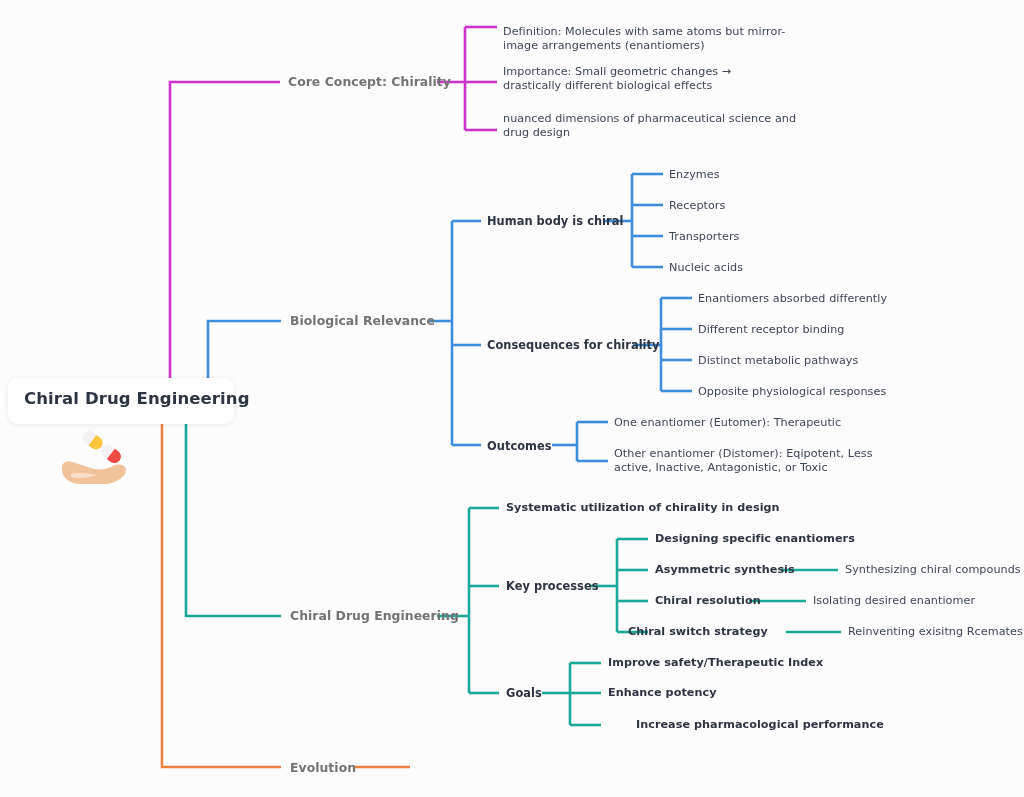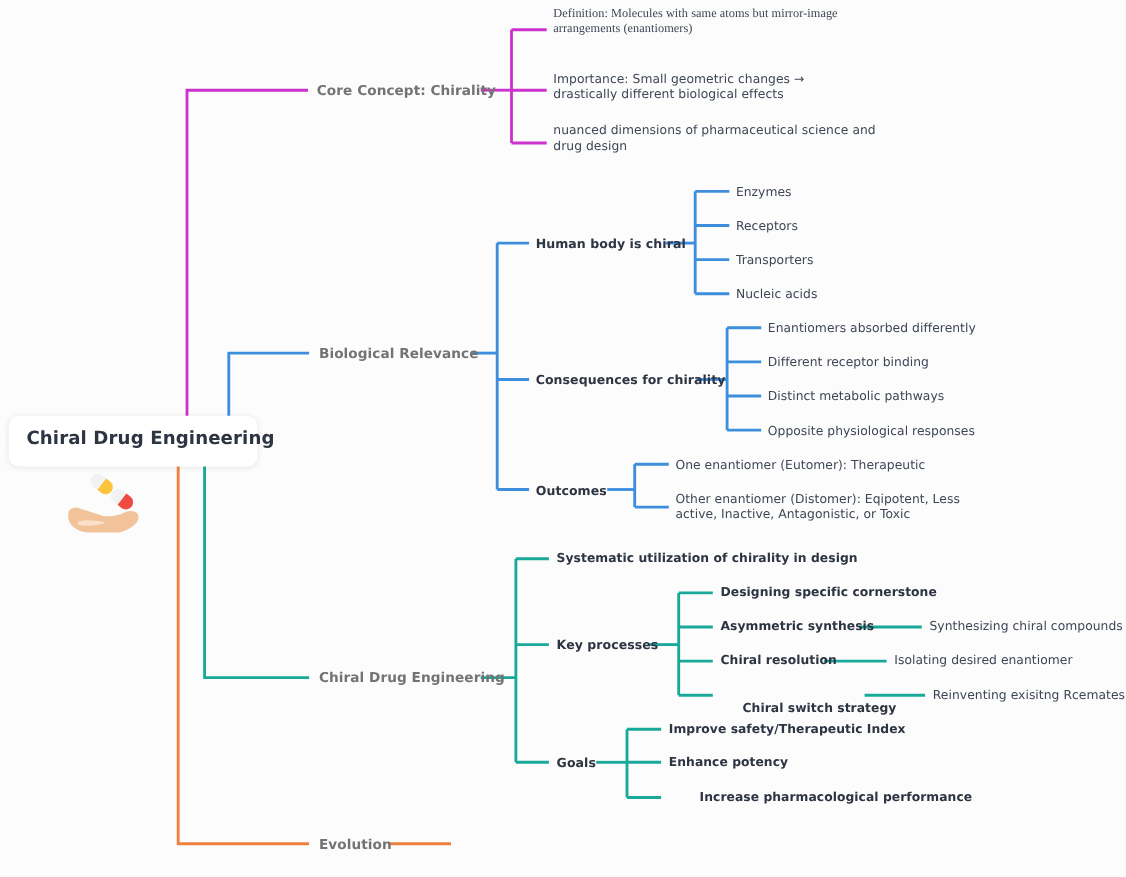--- a/index.html
+++ b/index.html
@@ -132,21 +132,21 @@
       </g>
 
       <path d="M4,45 C4,41 9,38 14,40 L36,47 C43,48 49,47 55,44 C61,41 68,43 68,48
                C68,54 60,60 50,62 L22,62 C12,62 4,55 4,48 Z" fill="#f2c39a"></path>
       <path d="M13,52 C20,50 31,51 38,53 C32,56 20,57 13,55 Z" fill="#fae0c9"></path>
     </svg>
   </div>
 
   <div class="node lv1" style="left:288px;top:74px;">Core Concept: Chirality</div>
 
-  <div class="node wrap lv3" style="left:503px;top:5px;width:300px;font-family:Liberation Serif, serif;">Definition: Molecules with same atoms but mirror-image arrangements (enantiomers)</div>
+  <div class="node wrap lv3" style="left:503px;top:25px;width:300px;">Definition: Molecules with same atoms but mirror-image arrangements (enantiomers)</div>
   <div class="node wrap lv3" style="left:503px;top:65px;width:288px;">Importance: Small geometric changes → drastically different biological effects</div>
   <div class="node wrap lv3" style="left:503px;top:112px;width:300px;">nuanced dimensions of pharmaceutical science and drug design</div>
 
   <div class="node lv1" style="left:290px;top:313px;">Biological Relevance</div>
 
   <div class="node lv2" style="left:487px;top:214px;">Human body is chiral</div>
   <div class="node leaf" style="left:669px;top:168px;">Enzymes</div>
   <div class="node leaf" style="left:669px;top:199px;">Receptors</div>
   <div class="node leaf" style="left:669px;top:230px;">Transporters</div>
   <div class="node leaf" style="left:669px;top:261px;">Nucleic acids</div>
@@ -159,26 +159,26 @@
 
   <div class="node lv2" style="left:487px;top:439px;">Outcomes</div>
   <div class="node leaf" style="left:614px;top:416px;">One enantiomer (Eutomer): Therapeutic</div>
   <div class="node wrap leaf" style="left:614px;top:447px;width:272px;">Other enantiomer (Distomer): Eqipotent, Less active, Inactive, Antagonistic, or Toxic</div>
 
   <div class="node lv1" style="left:290px;top:608px;">Chiral Drug Engineering</div>
 
   <div class="node lv3b" style="left:506px;top:501px;">Systematic utilization of chirality in design</div>
 
   <div class="node lv2" style="left:506px;top:579px;">Key processes</div>
-  <div class="node lv3b" style="left:655px;top:532px;">Designing specific cornerstone</div>
+  <div class="node lv3b" style="left:655px;top:532px;">Designing specific enantiomers</div>
   <div class="node lv3b" style="left:655px;top:563px;">Asymmetric synthesis</div>
   <div class="node leaf" style="left:845px;top:563px;text-align:center;">Synthesizing chiral compounds</div>
   <div class="node lv3b" style="left:655px;top:594px;">Chiral resolution</div>
   <div class="node leaf" style="left:813px;top:594px;">Isolating desired enantiomer</div>
-  <div class="node lv3b" style="left:675px;top:625px;margin-top:12px;">Chiral  switch  strategy</div>
+  <div class="node lv3b" style="left:628px;top:625px;">Chiral  switch  strategy</div>
   <div class="node leaf" style="left:848px;top:625px;">Reinventing exisitng Rcemates</div>
 
   <div class="node lv2" style="left:506px;top:686px;">Goals</div>
   <div class="node lv3b" style="left:608px;top:656px;">Improve safety/Therapeutic Index</div>
   <div class="node lv3b" style="left:608px;top:686px;">Enhance potency</div>
   <div class="node lv3b" style="left:608px;top:718px;margin-left:28px;">Increase pharmacological performance</div>
 
   <div class="node lv1" style="left:290px;top:760px;">Evolution</div>
 
 </div>

